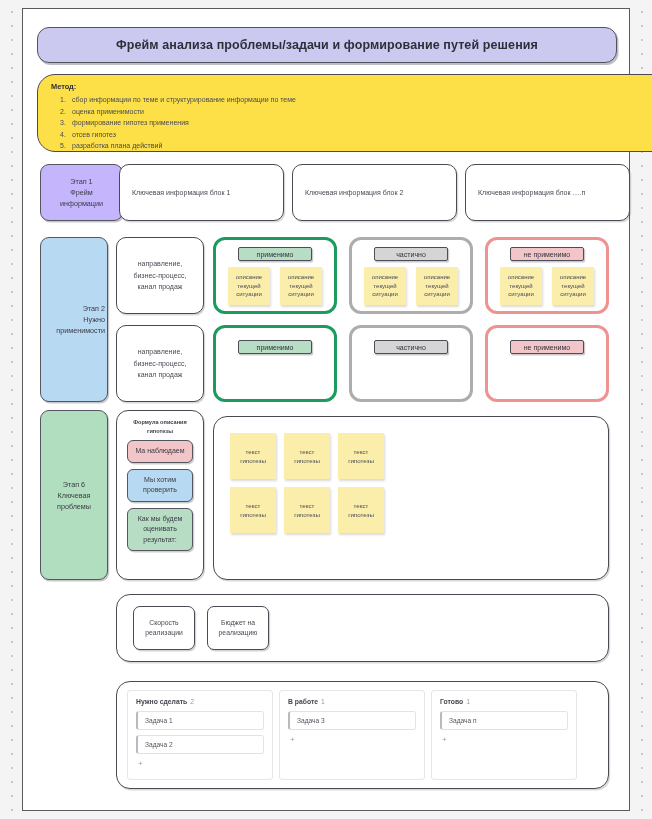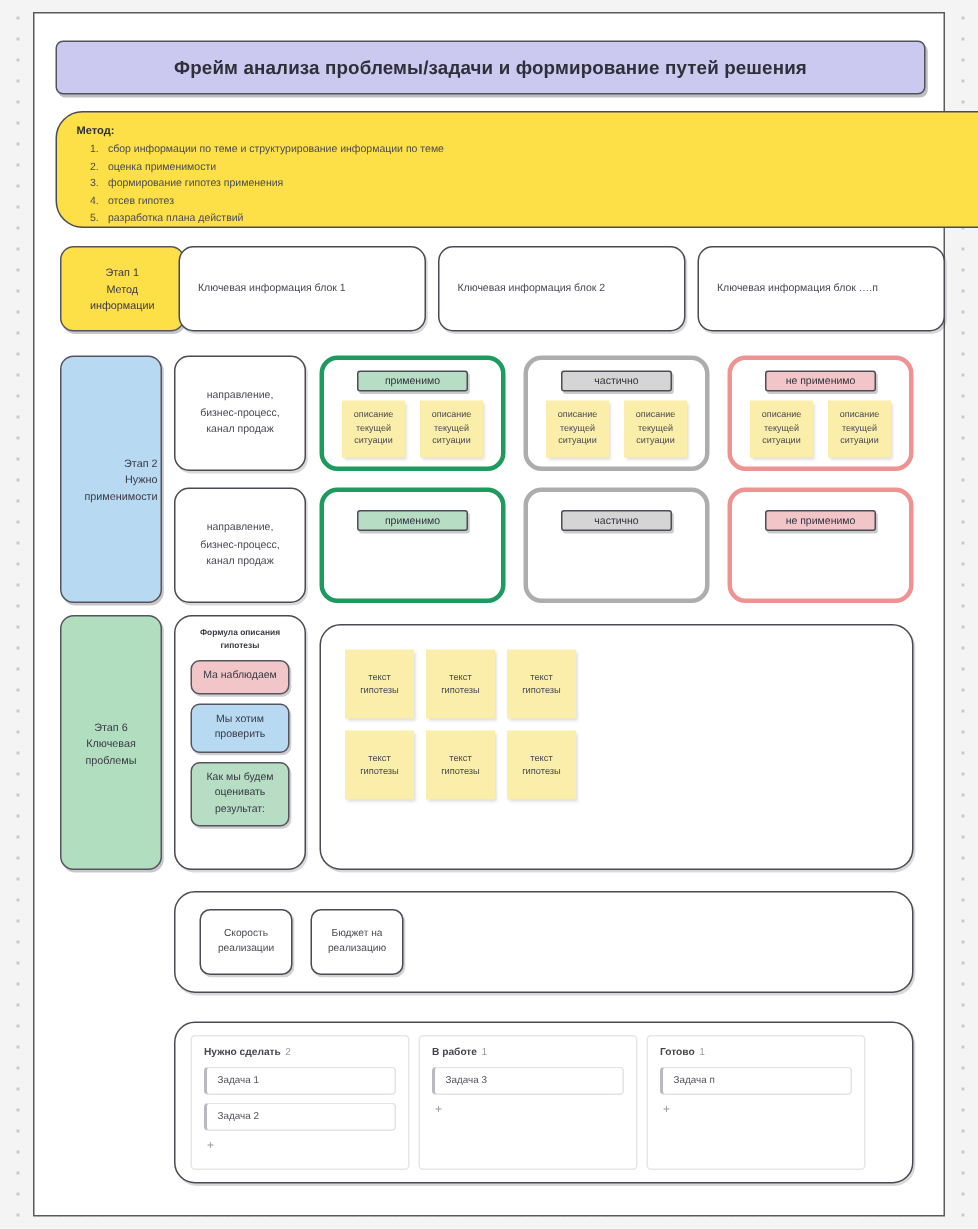--- a/index.html
+++ b/index.html
@@ -32,21 +32,21 @@
 
   
   .title-banner {
     position: absolute;
     left: 14px;
     top: 18px;
     width: 580px;
     height: 36px;
     background: #ccc9f0;
     border: 1px solid #52525c;
-    border-radius: 5px;
+    border-radius: 12px;
     box-shadow: 1.5px 2px 0 rgba(70,70,80,0.35);
     display: flex;
     align-items: center;
     justify-content: center;
     font-size: 12.5px;
     font-weight: bold;
     color: #2f2f3a;
     letter-spacing: 0.1px;
   }
 
@@ -292,23 +292,23 @@
     <div class="method-item">
       <span class="method-num">4.</span>
       <span>отсев гипотез</span>
     </div>
     <div class="method-item">
       <span class="method-num">5.</span>
       <span>разработка плана действий</span>
     </div>
   </div>
 
-  <div class="stage-label" style="left:17px; top:155px; width:83px; height:57px; background:#fde047;">
+  <div class="stage-label" style="left:17px; top:155px; width:83px; height:57px; background:#c4b5fd;">
     <span>Этап 1</span>
-    <span>Метод</span>
+    <span>Фрейм</span>
     <span>информации</span>
   </div>
 
   <div class="plain-card" style="left:96px; top:155px; width:165px; height:57px; padding-left:12px;">
     <span>Ключевая информация блок 1</span>
   </div>
   <div class="plain-card" style="left:269px; top:155px; width:165px; height:57px; padding-left:12px;">
     <span>Ключевая информация блок 2</span>
   </div>
   <div class="plain-card" style="left:442px; top:155px; width:165px; height:57px; padding-left:12px;">

